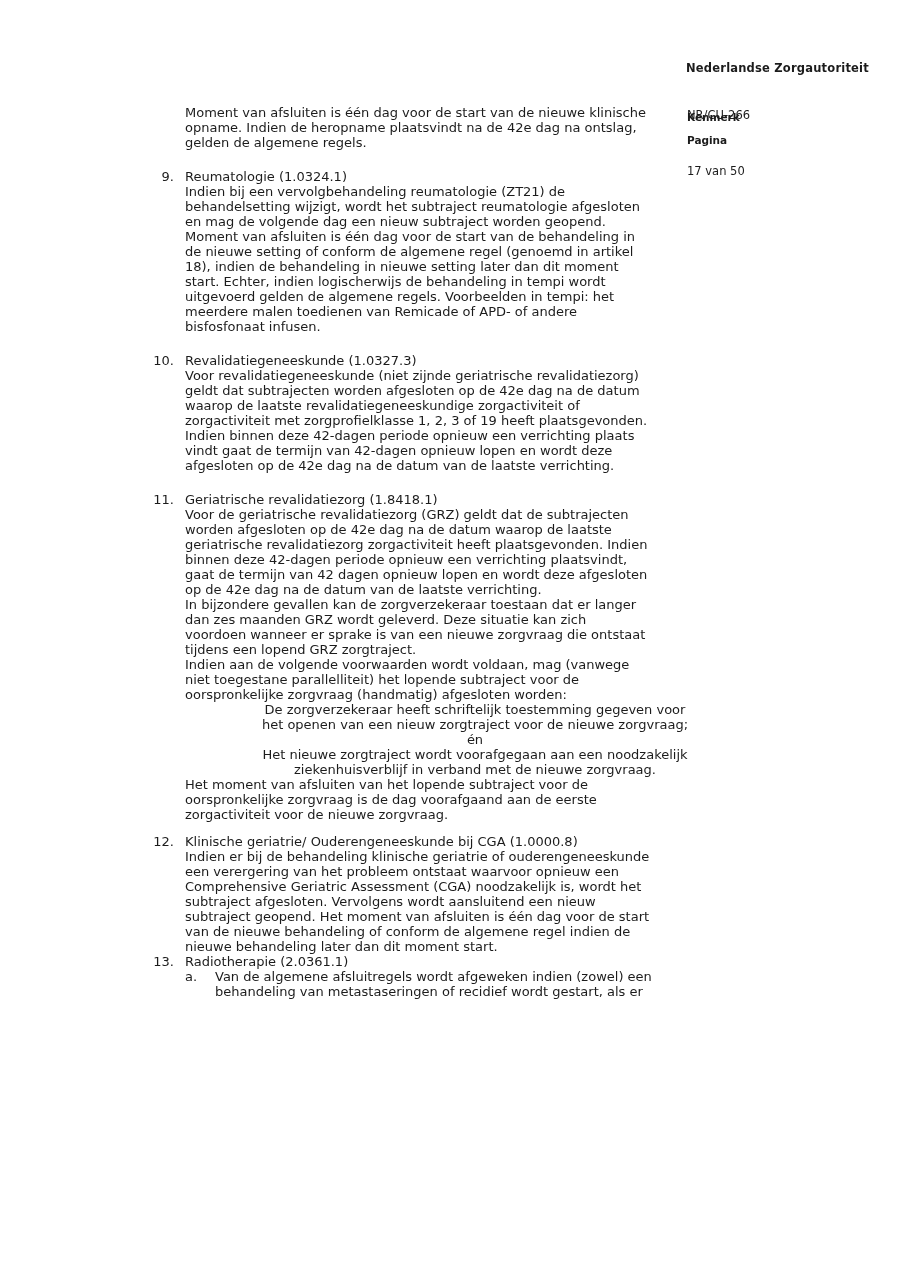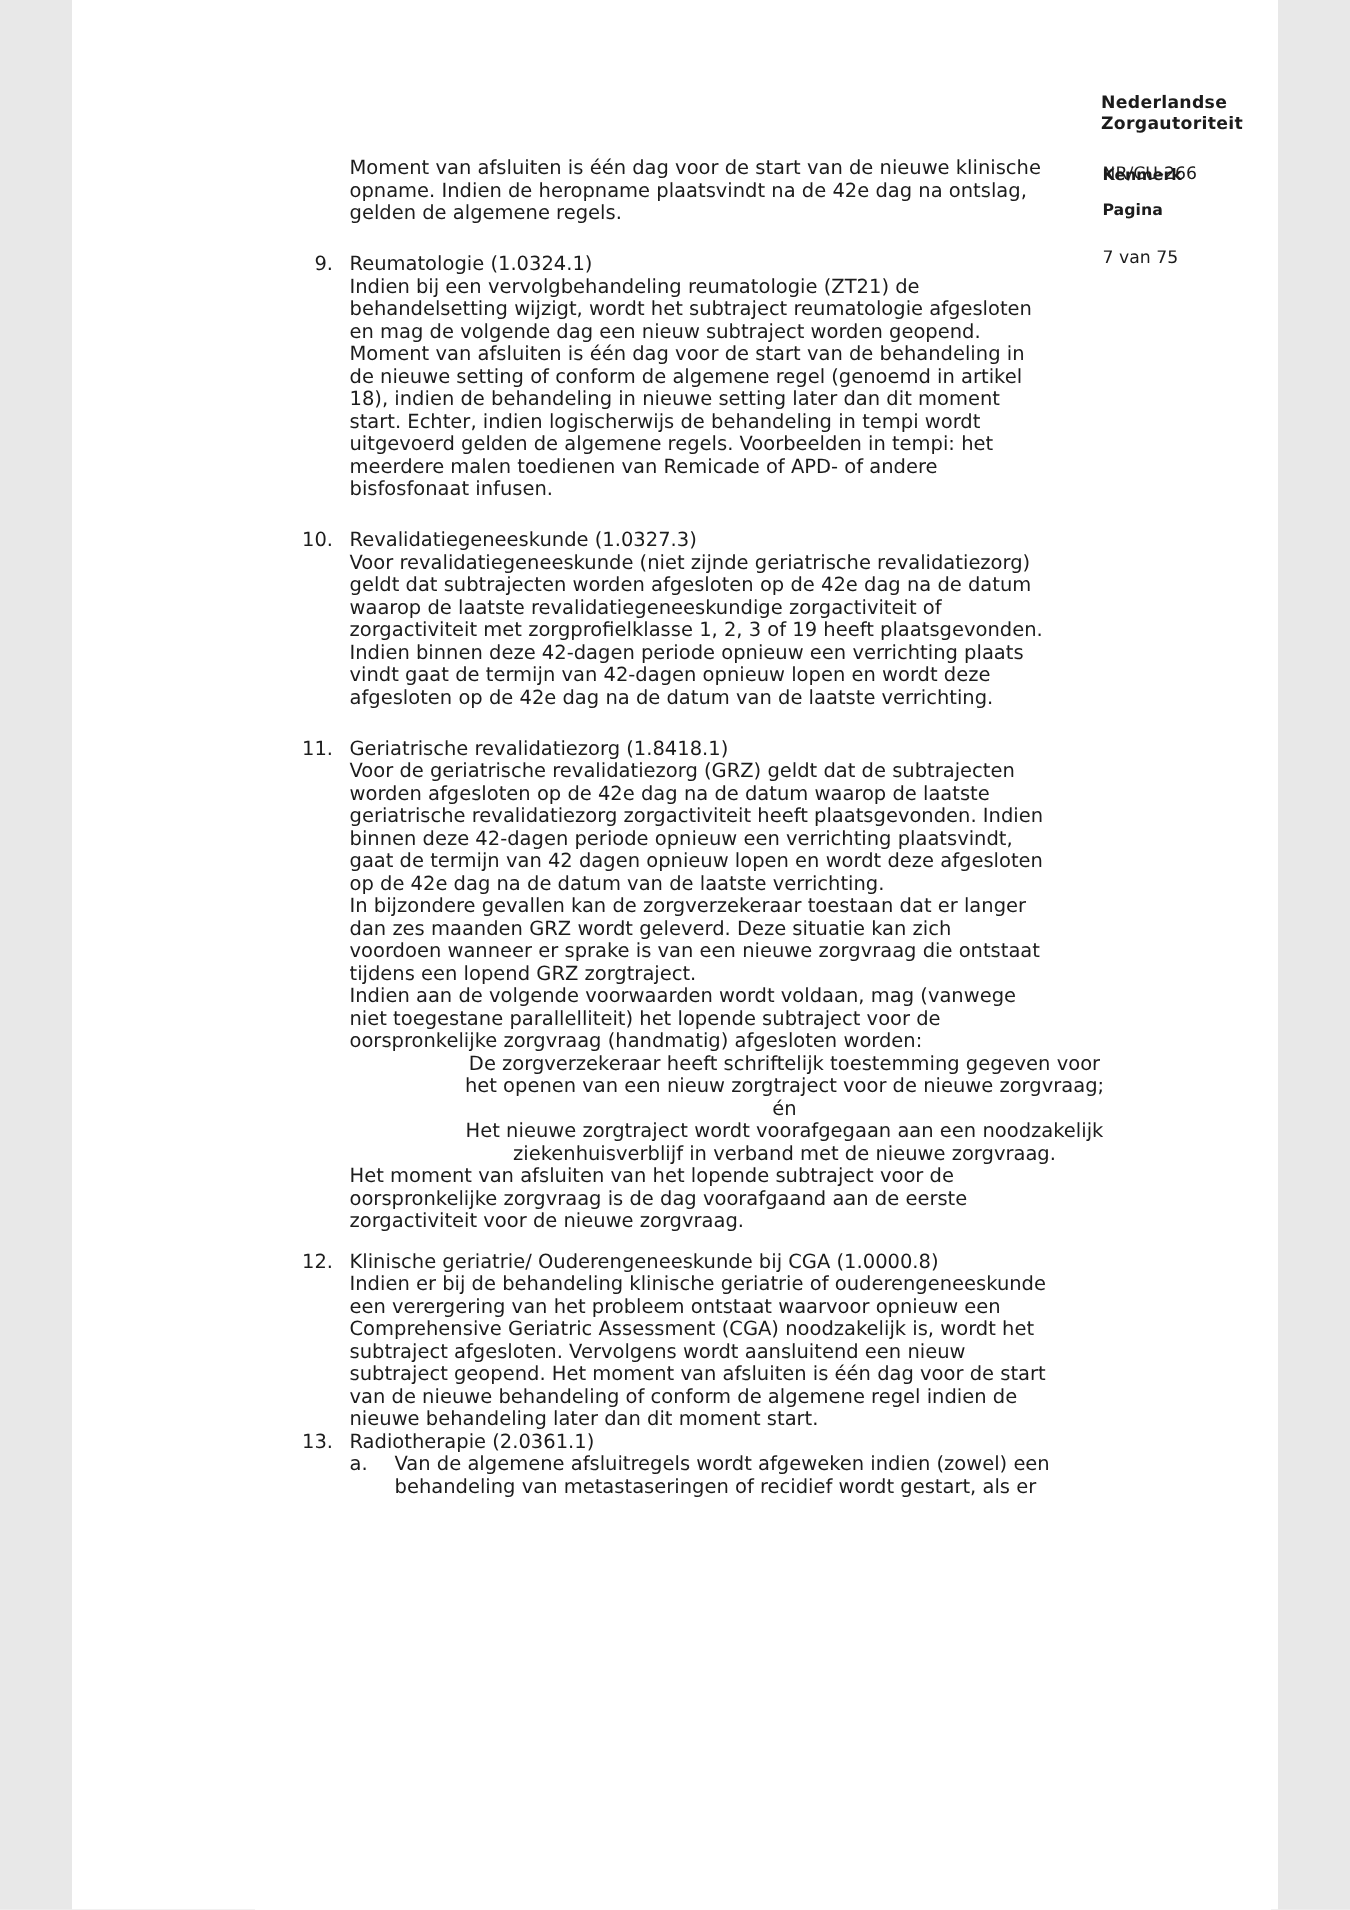--- a/index.html
+++ b/index.html
@@ -1,17 +1,17 @@
 <!DOCTYPE html>
 <html><head>
 <meta charset="utf-8">
 <style>
   html,body { margin:0; padding:0; background:#e8e8e8; }
   .page {
-    position:relative; width:804px; height:1273px; margin:0 auto;
+    position:relative; width:900px; height:1273px; margin:0 auto;
     background:#ffffff; overflow:hidden;
     font-family:"DejaVu Sans","Liberation Sans",sans-serif;
     color:#1c1c1c;
   }
   
   .org-name {
     position:absolute; left:686px; top:61px;
     font-size:11.5px; font-weight:bold; letter-spacing:0.2px;
   }
   
@@ -44,21 +44,21 @@
 </head>
 <body>
 
 <div class="page">
 
   <div class="org-name">Nederlandse Zorgautoriteit</div>
 
   <div class="meta-label kenmerk-label">Kenmerk</div>
   <div class="meta-value kenmerk-value">NR/CU-266</div>
   <div class="meta-label pagina-label">Pagina</div>
-  <div class="meta-value pagina-value">7 van 75</div>
+  <div class="meta-value pagina-value">17 van 50</div>
 
   <div class="main">
 
     <div class="intro pre">Moment van afsluiten is één dag voor de start van de nieuwe klinische
 opname. Indien de heropname plaatsvindt na de 42e dag na ontslag,
 gelden de algemene regels.</div>
 
     <div class="section mt-a">
       <span class="section-num">9.</span>
       <div>Reumatologie (1.0324.1)</div>

